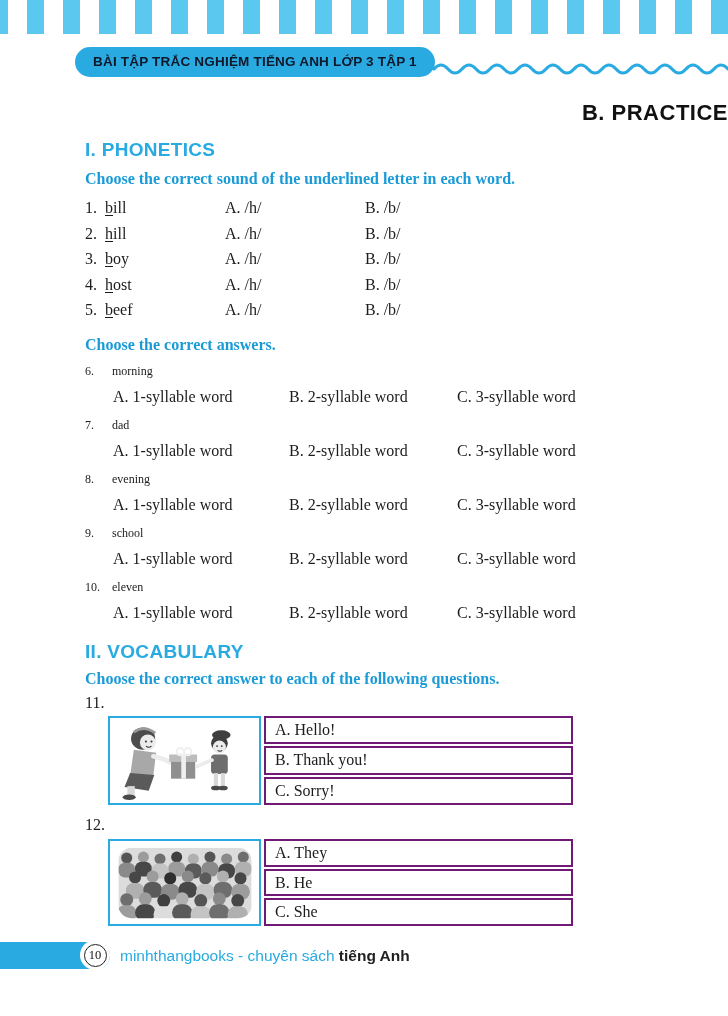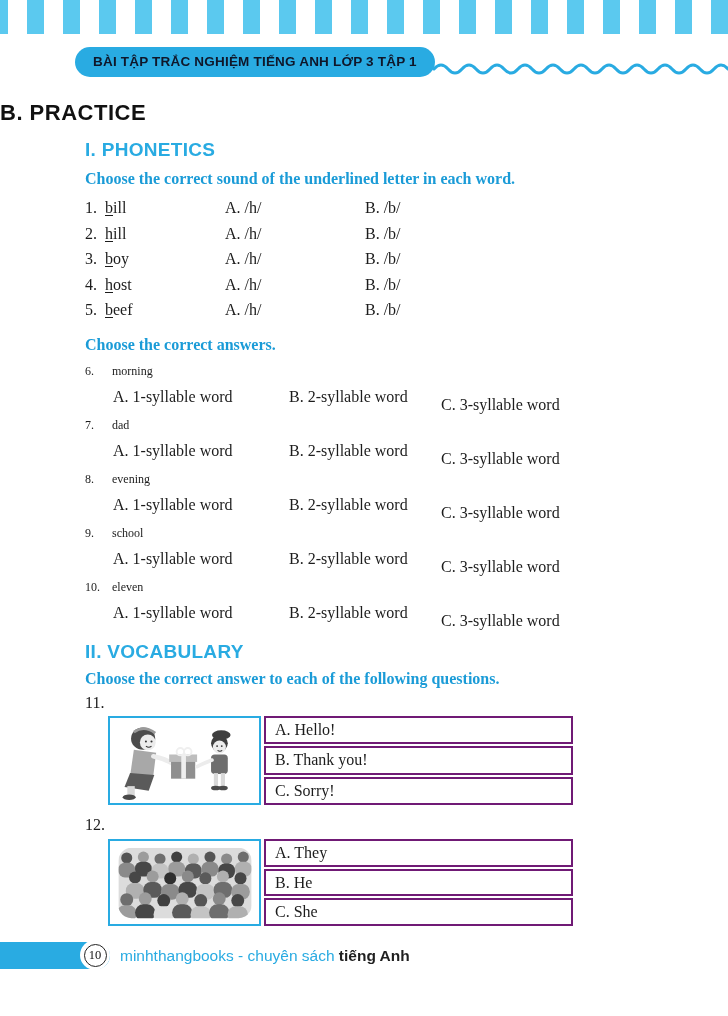--- a/index.html
+++ b/index.html
@@ -17,21 +17,21 @@
   
   .badge {
     position:absolute; left:75px; top:47px; height:30px; line-height:30px;
     padding:0 18px; background:#29abe2; border-radius:16px;
     font-family:"Liberation Sans", sans-serif; font-weight:bold;
     font-size:13.5px; letter-spacing:.2px; color:#0f172a; white-space:nowrap;
   }
   .wave { position:absolute; left:432px; top:60px; }
   
   .page-title {
-    position:absolute; left:0; top:100px; width:728px; text-align:left;
+    position:absolute; left:0; top:100px; width:728px; text-align:right;
     font-family:"Liberation Sans", sans-serif; font-weight:800;
     font-size:22px; letter-spacing:.5px; color:#111111;
   }
   .section-title {
     position:absolute; left:85px;
     font-family:"Liberation Sans", sans-serif; font-weight:800;
     font-size:19px; letter-spacing:.3px; color:#29abe2; white-space:nowrap;
   }
   .instruction {
     position:absolute; left:85px; font-weight:bold; font-size:16px;
@@ -46,21 +46,21 @@
   .ph-row .optB { position:absolute; left:280px; }
   .ul { text-decoration:underline; text-underline-offset:2px; }
   
   .syl-items { position:absolute; left:85px; top:360px; width:600px; }
   .syl-item { position:relative; height:54px; }
   .syl-item .qline { position:absolute; top:4px; left:0; font-size:12px; }
   .syl-item .qline .num { display:inline-block; width:27px; }
   .syl-item .opts { position:absolute; top:28px; left:0; width:600px; height:22px; font-size:16px;text-decoration:underline; }
   .syl-item .oA { position:absolute; left:28px; }
   .syl-item .oB { position:absolute; left:204px; }
-  .syl-item .oC { position:absolute; left:356px;margin-top:8px; }
+  .syl-item .oC { position:absolute; left:372px; }
   
   .qnum { position:absolute; left:85px; font-size:16px; }
   .vtable { position:absolute; left:108px; width:465px; display:flex; gap:3px; }
   .vtable .img-cell {
     width:153px; border:2px solid #29abe2; background:#ffffff;
     display:flex; align-items:center; justify-content:center;
   }
   .vtable .opt-col { flex:1; display:flex; flex-direction:column; gap:2px; }
   .vtable .opt-row {
     flex:1; border:2px solid #701a75; background:#ffffff;

